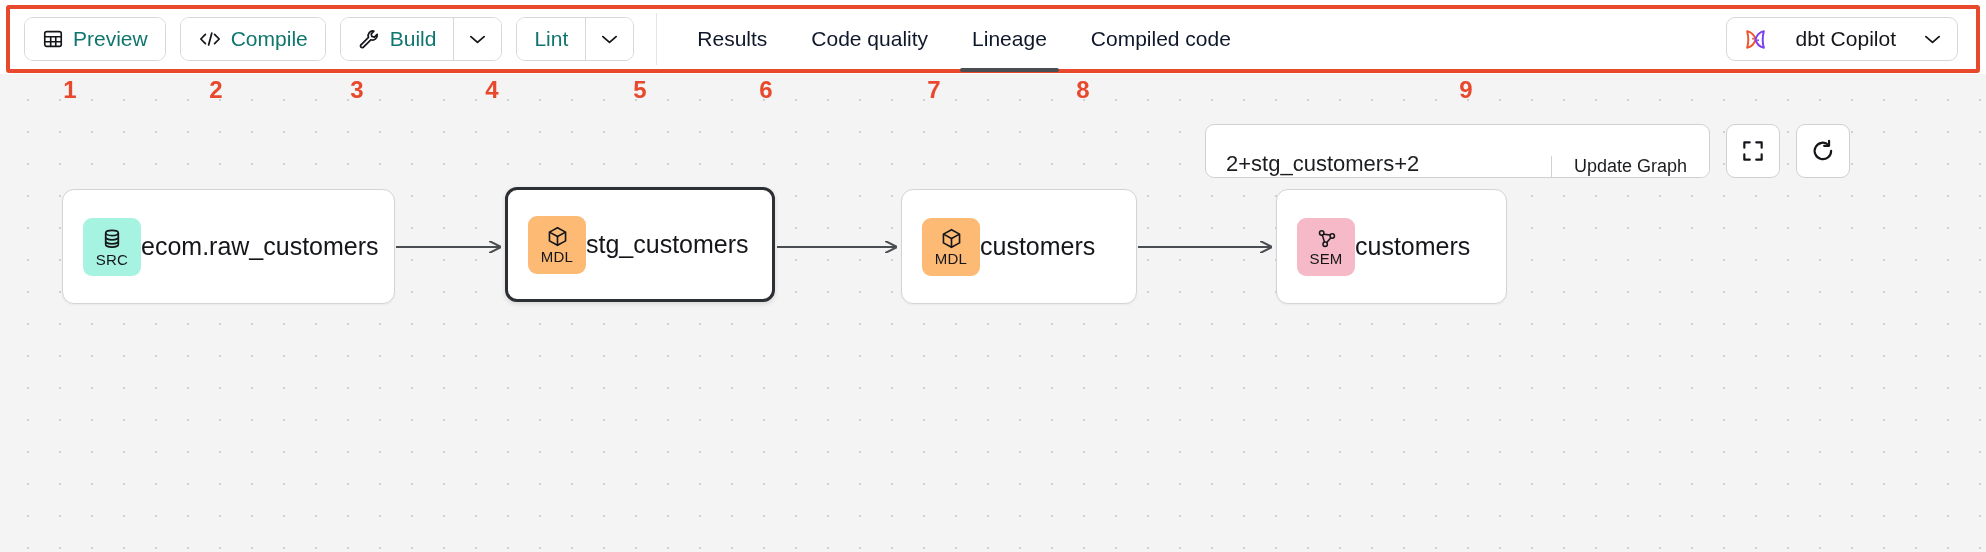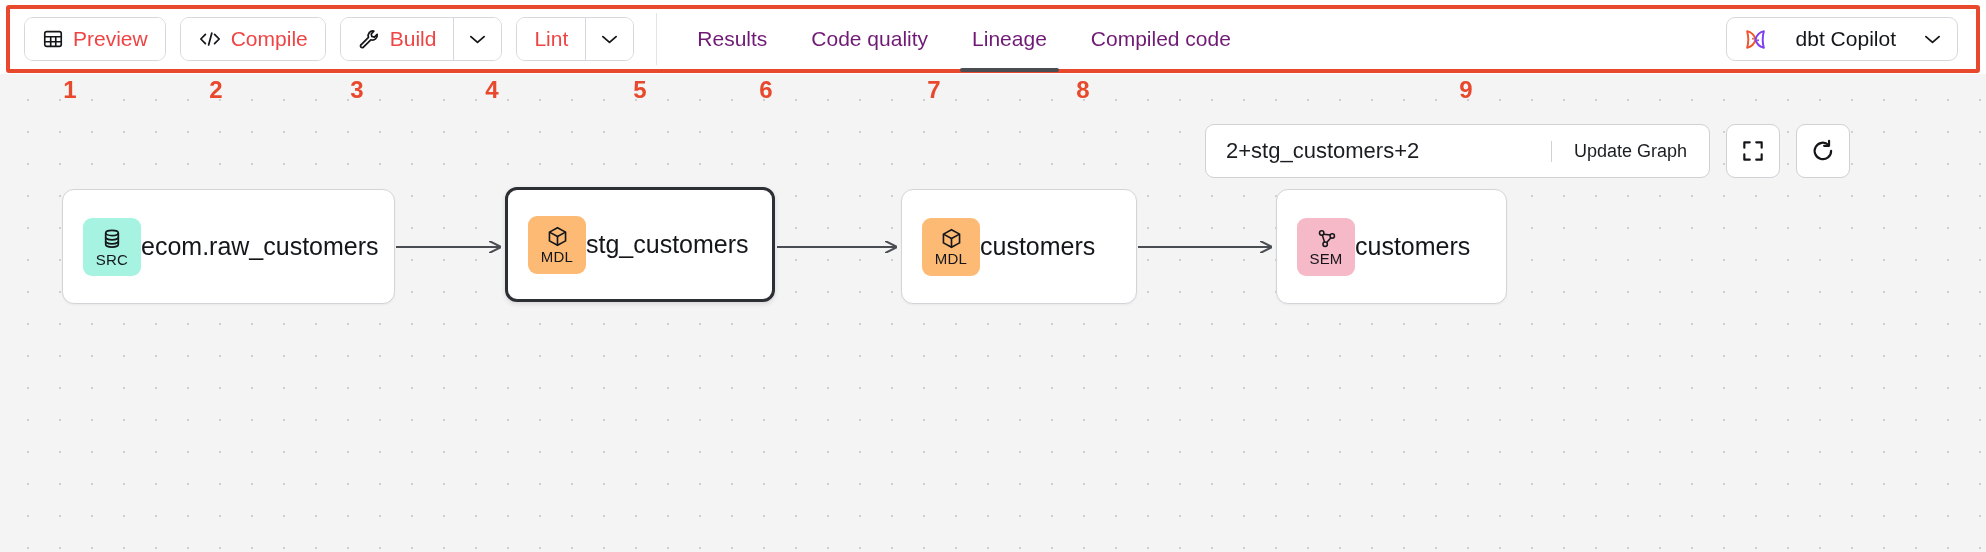--- a/index.html
+++ b/index.html
@@ -45,21 +45,21 @@
     overflow: hidden;
   }
 
   .btn {
     display: flex;
     align-items: center;
     gap: 9px;
     padding: 0 17px;
     background: #ffffff;
     font-size: 21px;
-    color: #ef4444;
+    color: #0f766e;
     white-space: nowrap;
     cursor: pointer;
     border: none;
     font-family: "Liberation Sans", sans-serif;
   }
 
   .btn-caret {
     display: flex;
     align-items: center;
     justify-content: center;
@@ -87,21 +87,21 @@
     gap: 0;
   }
 
   .tab {
     position: relative;
     padding: 0 22px;
     height: 100%;
     display: flex;
     align-items: center;
     font-size: 21px;
-    color: #701a75;
+    color: #0f172a;
     cursor: pointer;
     white-space: nowrap;
   }
 
   .tab.active::after {
     content: "";
     position: absolute;
     left: 10px; right: 10px;
     bottom: -3px;
     height: 4px;
@@ -156,21 +156,21 @@
   .graph-controls {
     position: absolute;
     left: 1205px;
     top: 50px;
     display: flex;
     align-items: center;
   }
 
   .selector-group {
     display: flex;
-    align-items: center;
+    align-items: flex-end;
     height: 54px;
     border: 1px solid #cfd1d5;
     border-radius: 9px;
     background: #ffffff;
     overflow: hidden;
   }
 
   .selector-input {
     width: 345px;
     border: none;

